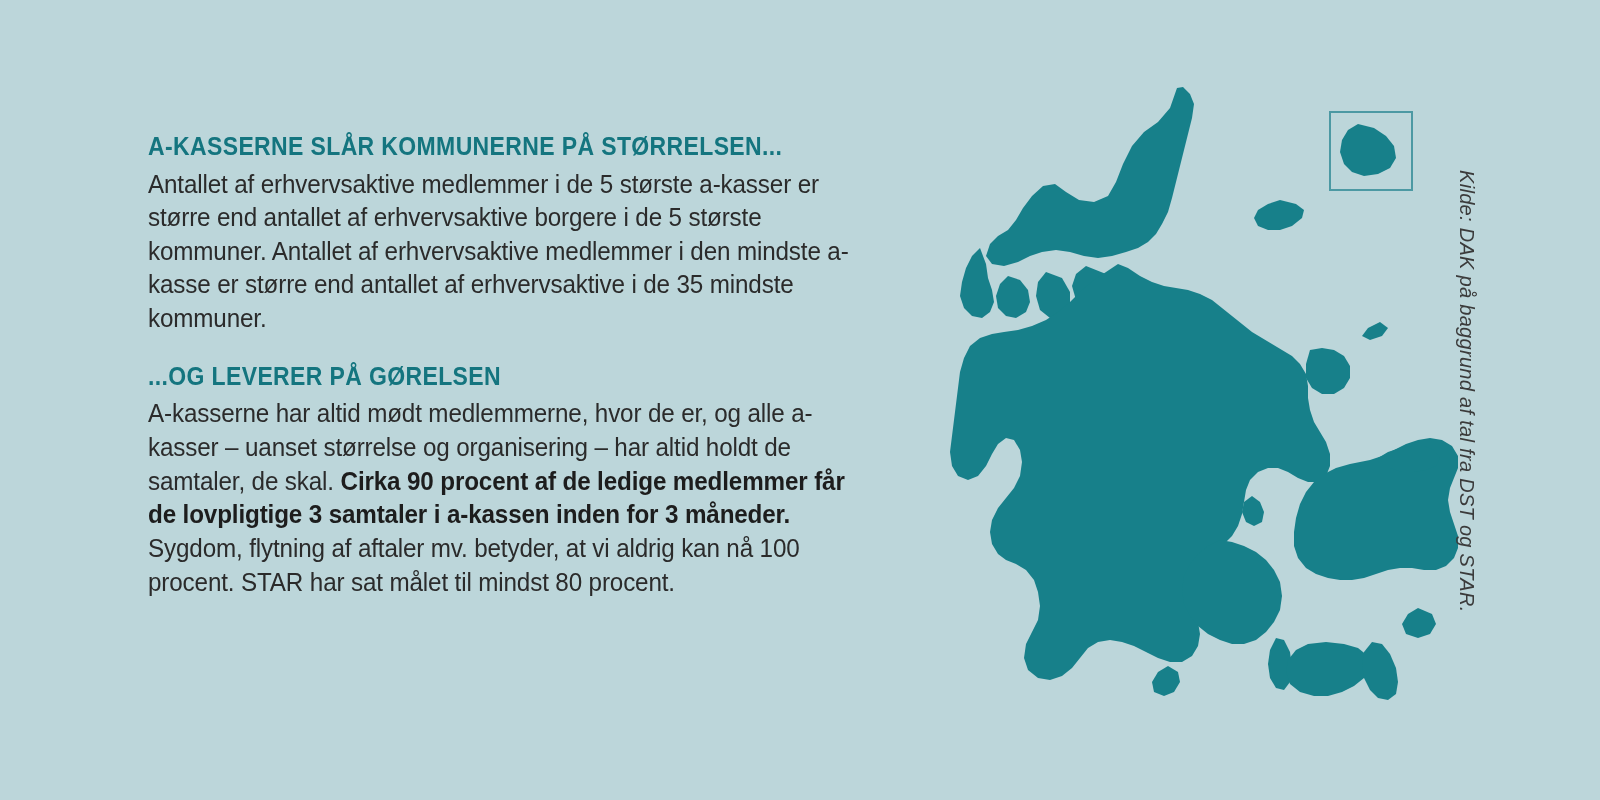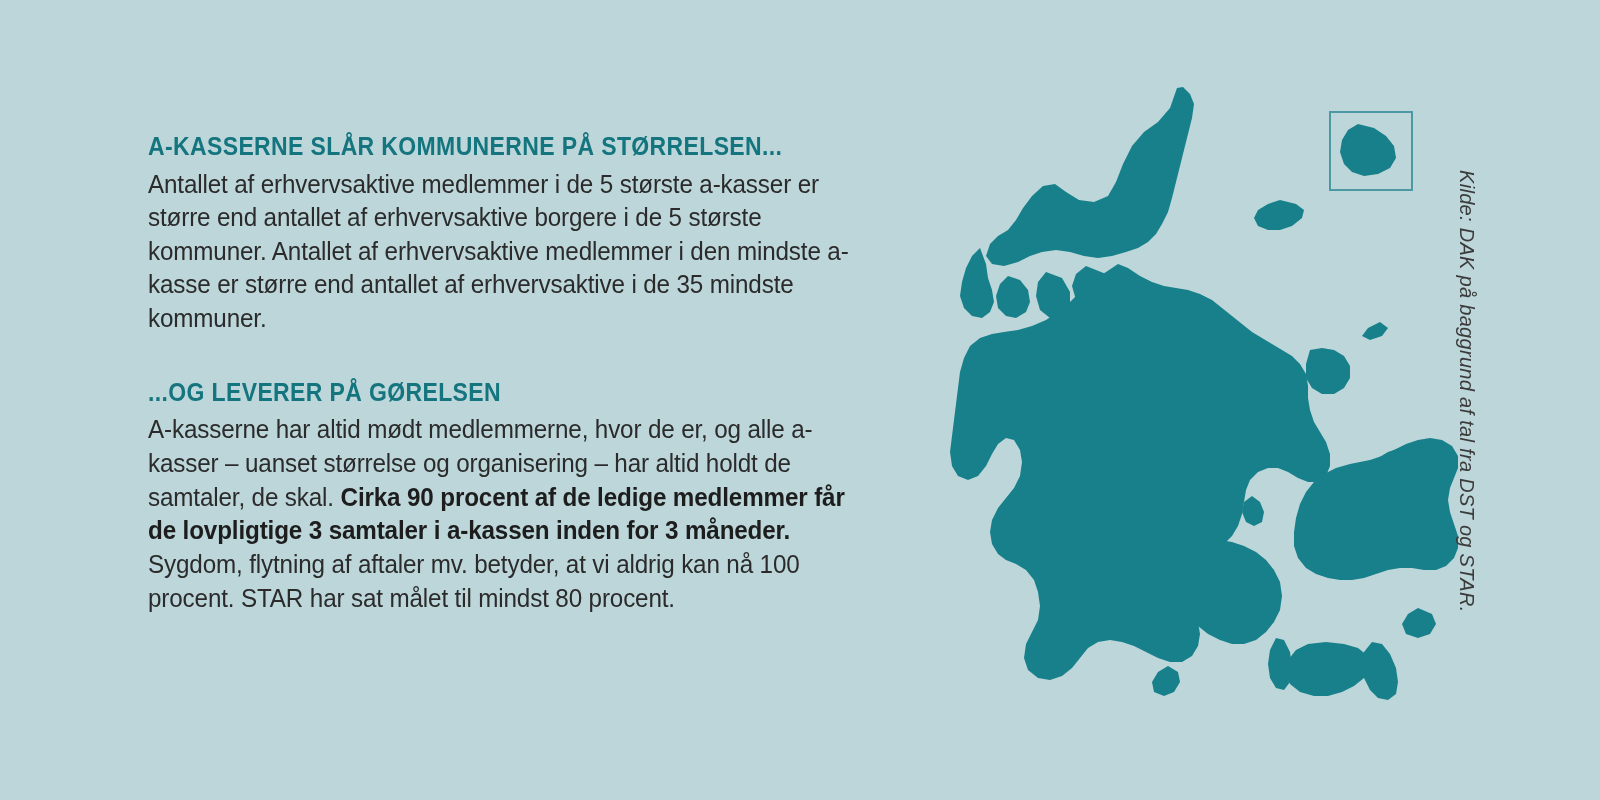--- a/index.html
+++ b/index.html
@@ -22,21 +22,21 @@
   }
 
   
   .text-column {
     position: absolute;
     left: 148px;
     top: 132px;
     width: 760px;
   }
   .block + .block {
-    margin-top: 42px;
+    margin-top: 26px;
   }
   .block-heading {
     color: #14757f;
     font-family: "Liberation Sans Narrow", "Liberation Sans", sans-serif;
     font-weight: bold;
     font-size: 25px;
     letter-spacing: 0.4px;
     line-height: 1.18;
     margin: 0 0 6px 0;
     transform: scaleX(0.92);

